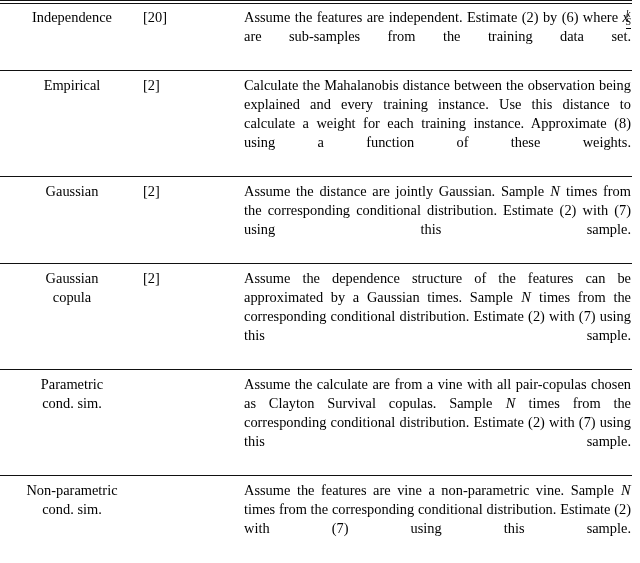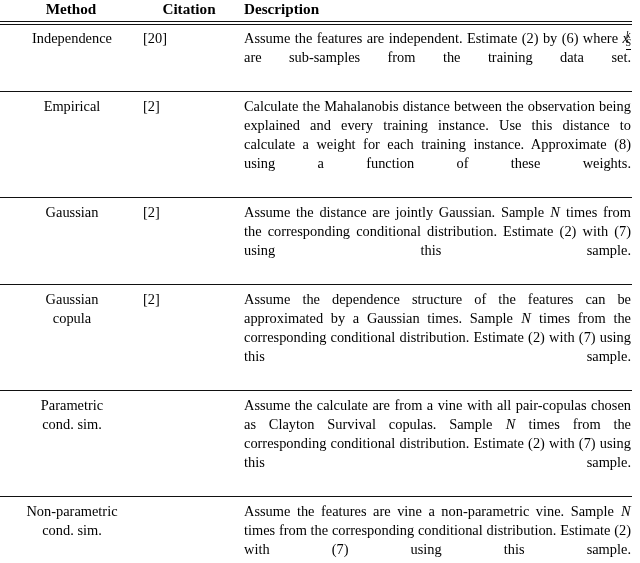--- a/index.html
+++ b/index.html
@@ -153,25 +153,20 @@
 
 <div id="table-wrap">
   <table class="papertable">
     <colgroup>
       <col class="c-method">
       <col class="c-citation">
       <col class="c-description">
     </colgroup>
 
     <thead>
-      <tr class="header-row">
-        <th class="h-method">Method</th>
-        <th class="h-citation">Citation</th>
-        <th class="h-description">Description</th>
-      </tr>
       <tr class="rule-double">
         <td colspan="3">
           <hr class="outer">
           <hr class="inner">
         </td>
       </tr>
     </thead>
 
     <tbody>
 

